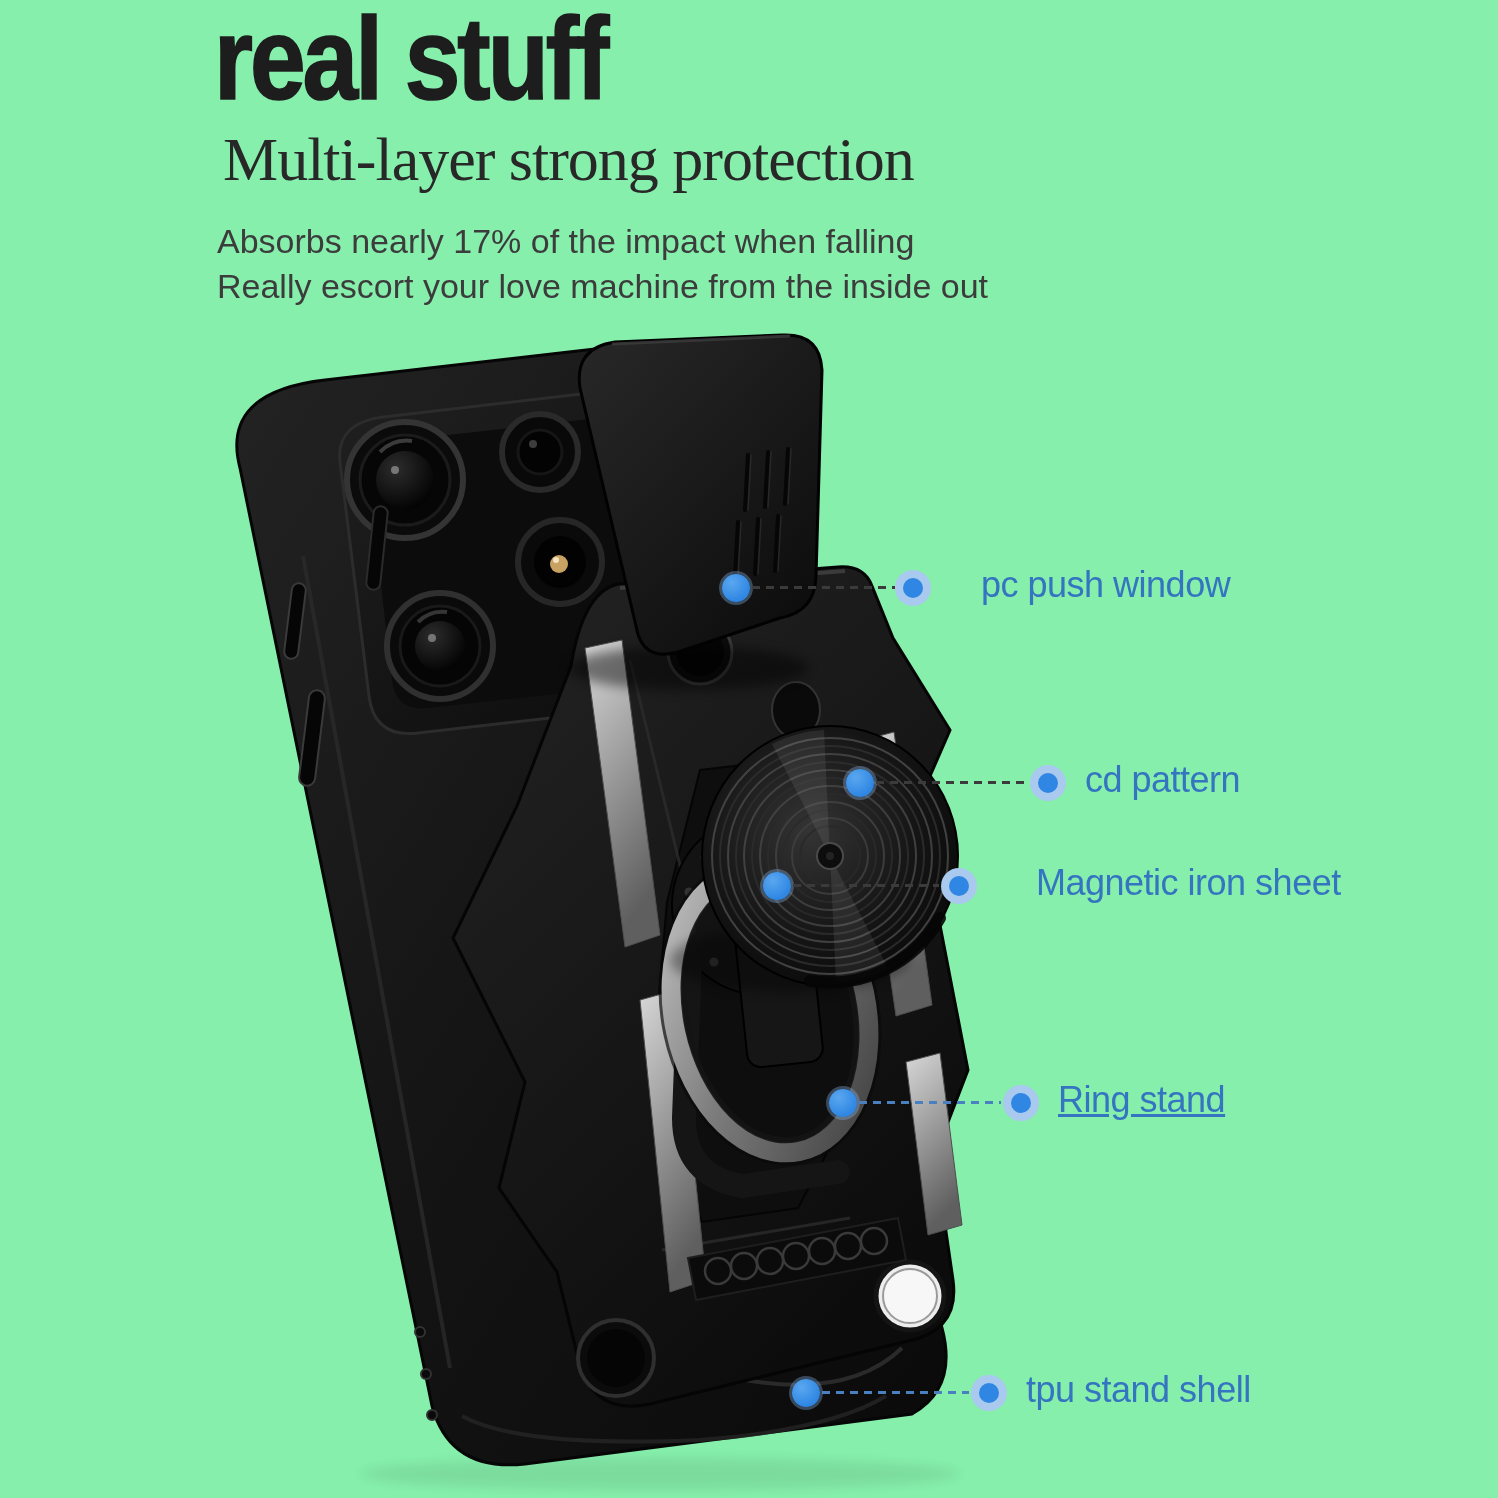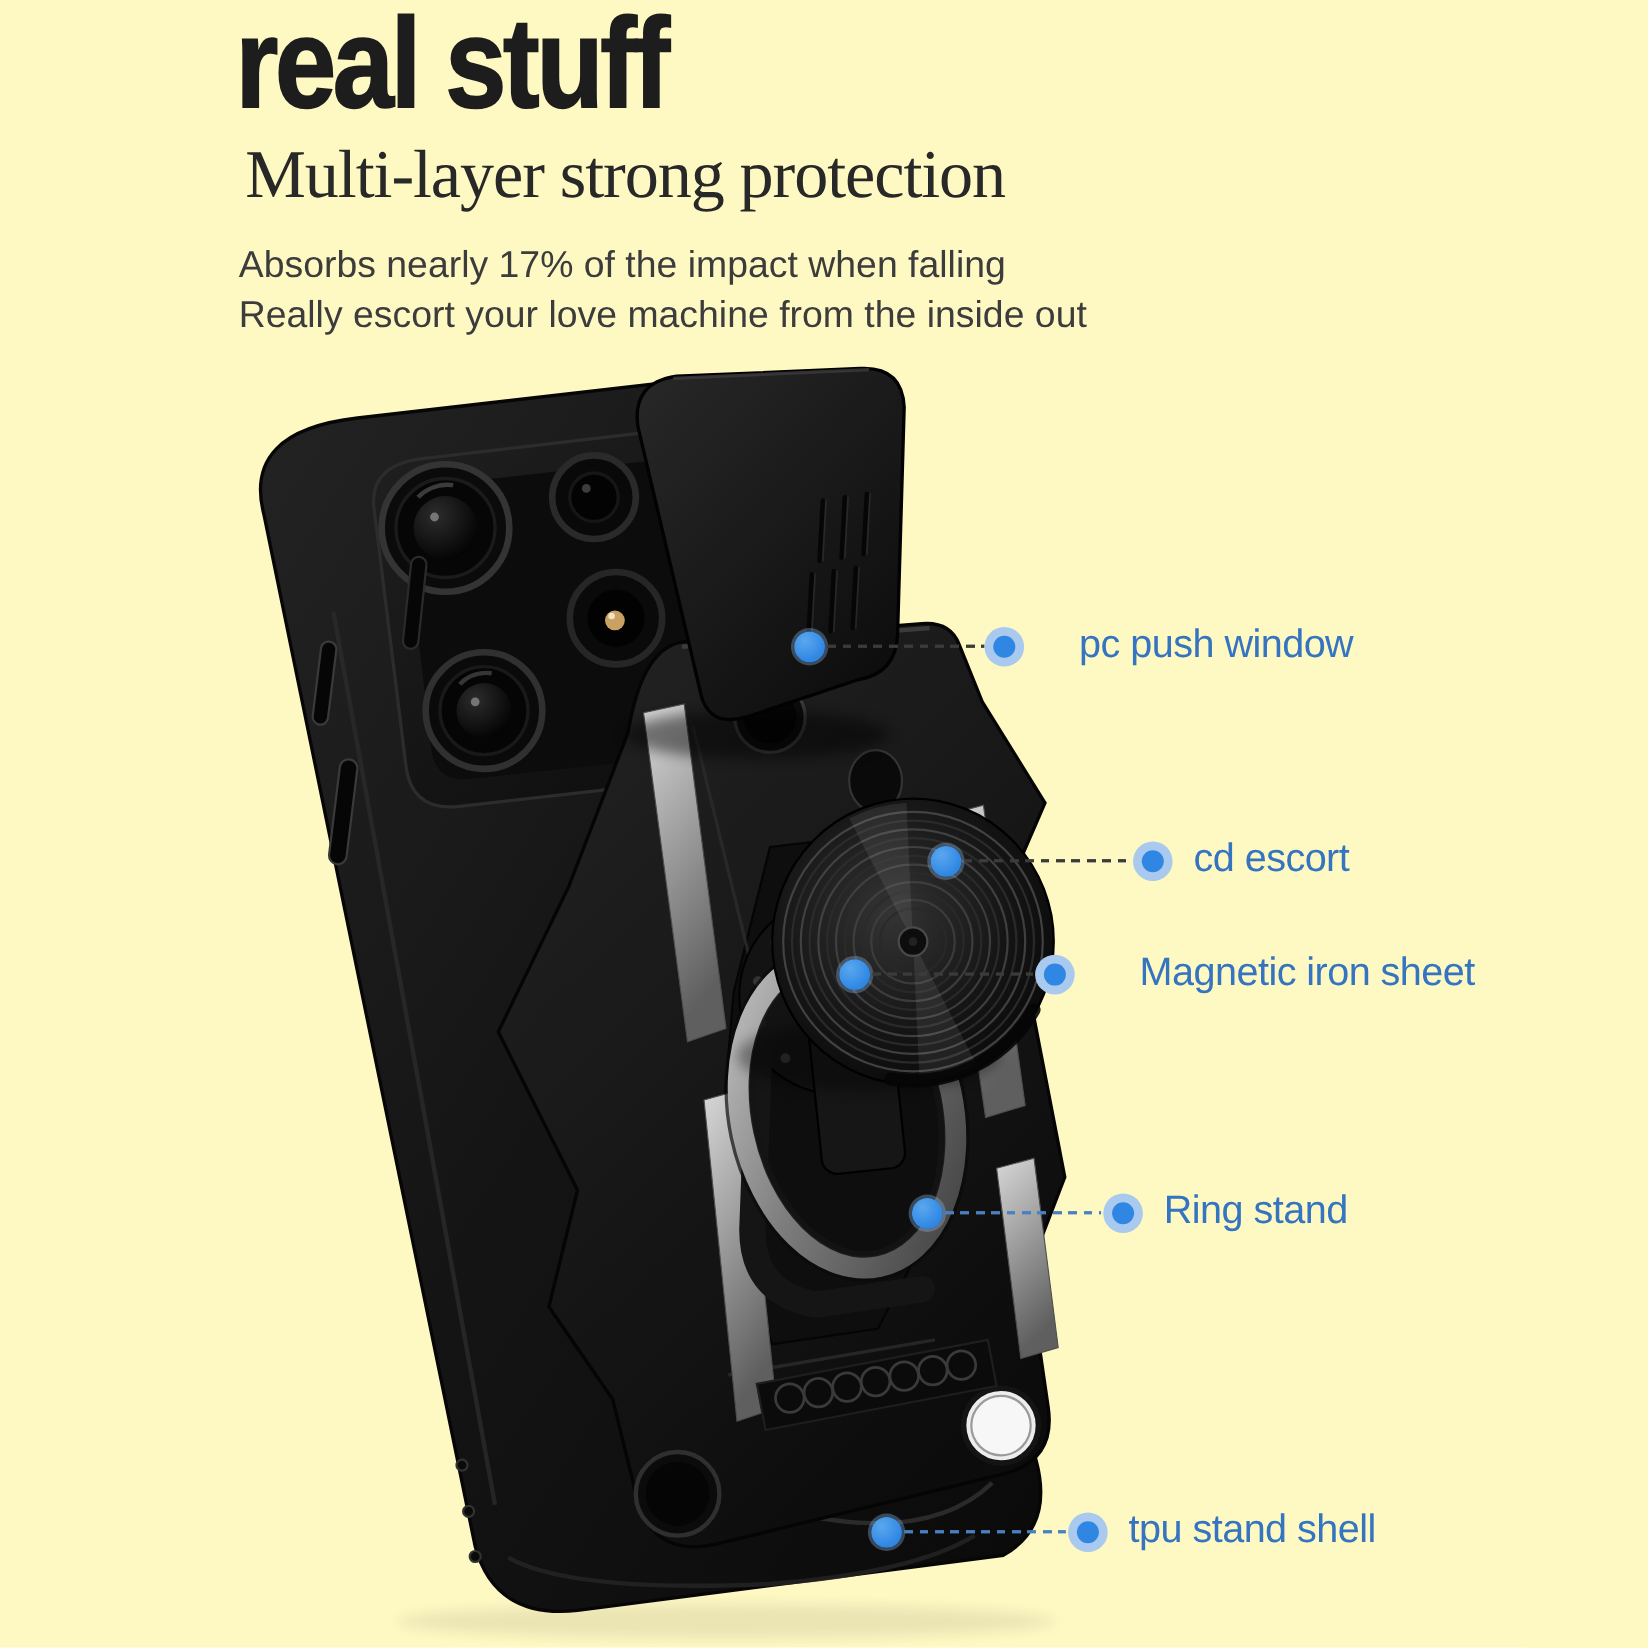--- a/index.html
+++ b/index.html
@@ -1,17 +1,17 @@
 <!DOCTYPE html>
 <html style="--accent-blue: #2f87e3; --halo-blue: #a9c9ee; --label-blue: #3474c0; --dash-dark: #3b3b3b; --dash-blue: #4b80c0;"><head>
 <meta charset="utf-8">
 <style>
   html,body{margin:0;padding:0;background:#ffffff;}
   body{font-family:"Liberation Sans", sans-serif; -webkit-font-smoothing:antialiased;}
-  #stage{position:relative;width:1498px;height:1498px;background:#fef9c3;overflow:hidden;}
+  #stage{position:relative;width:1498px;height:1498px;background:#86efac;overflow:hidden;}
 
   
   .title{
     position:absolute;left:214px;top:0px;
     font-size:100px;font-weight:800;color:#1d1d1d;
     letter-spacing:-3px;line-height:1;
     transform:scale(1,1.16);transform-origin:0 0;
     -webkit-text-stroke:1.5px #1d1d1d;
     white-space:nowrap;
   }
@@ -280,39 +280,39 @@
       </div>
     <span class="ctext" style="left:950px;top:564px;margin-left:31px;">pc push window</span>
   </div>
 
   <div>
     <div class="adot" style="left:846px;top:769px;"></div>
     <div class="dash dash-dark" style="left:876px;top:781px;width:152px;"></div>
     <div class="ldot" style="left:1030px;top:765px;">
         <div class="inner"></div>
       </div>
-    <span class="ctext" style="left:1085px;top:759px;">cd escort</span>
+    <span class="ctext" style="left:1085px;top:759px;">cd pattern</span>
   </div>
 
   <div>
     <div class="adot" style="left:763px;top:872px;"></div>
     <div class="dash dash-dark" style="left:793px;top:884px;width:146px;"></div>
     <div class="ldot" style="left:941px;top:868px;">
         <div class="inner"></div>
       </div>
     <span class="ctext" style="left:1036px;top:862px;">Magnetic iron sheet</span>
   </div>
 
   <div>
     <div class="adot" style="left:829px;top:1089px;"></div>
     <div class="dash dash-blue" style="left:859px;top:1101px;width:142px;"></div>
     <div class="ldot" style="left:1003px;top:1085px;">
         <div class="inner"></div>
       </div>
-    <span class="ctext" style="left:1058px;top:1079px;">Ring stand</span>
+    <span class="ctext" style="left:1058px;top:1079px;text-decoration:underline;">Ring stand</span>
   </div>
 
   <div>
     <div class="adot" style="left:792px;top:1379px;"></div>
     <div class="dash dash-blue" style="left:822px;top:1391px;width:147px;"></div>
     <div class="ldot" style="left:971px;top:1375px;">
         <div class="inner"></div>
       </div>
     <span class="ctext" style="left:1026px;top:1369px;">tpu stand shell</span>
   </div>

